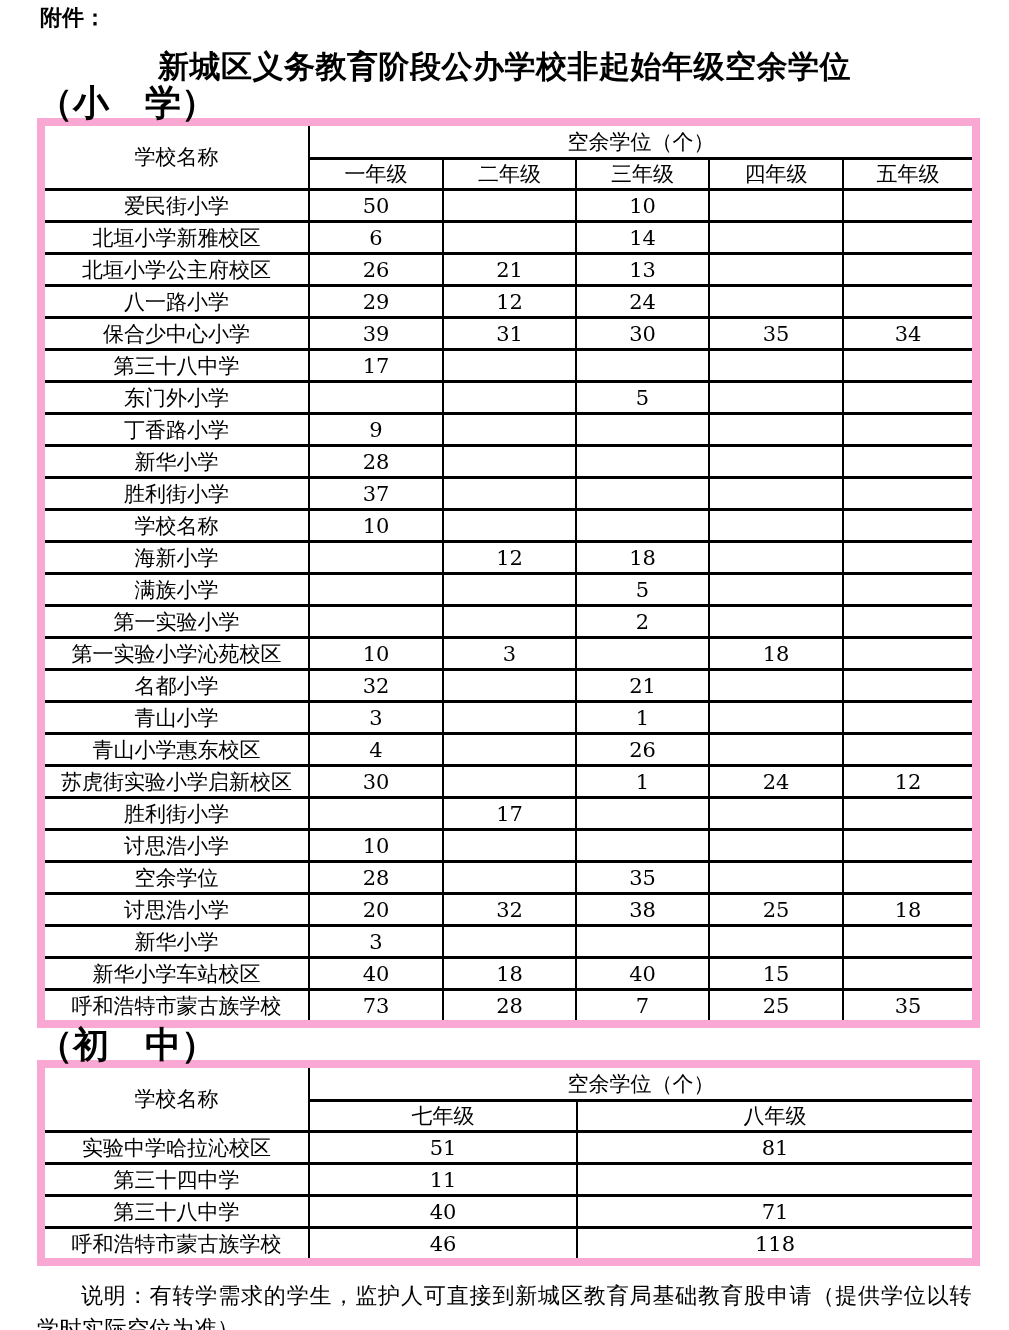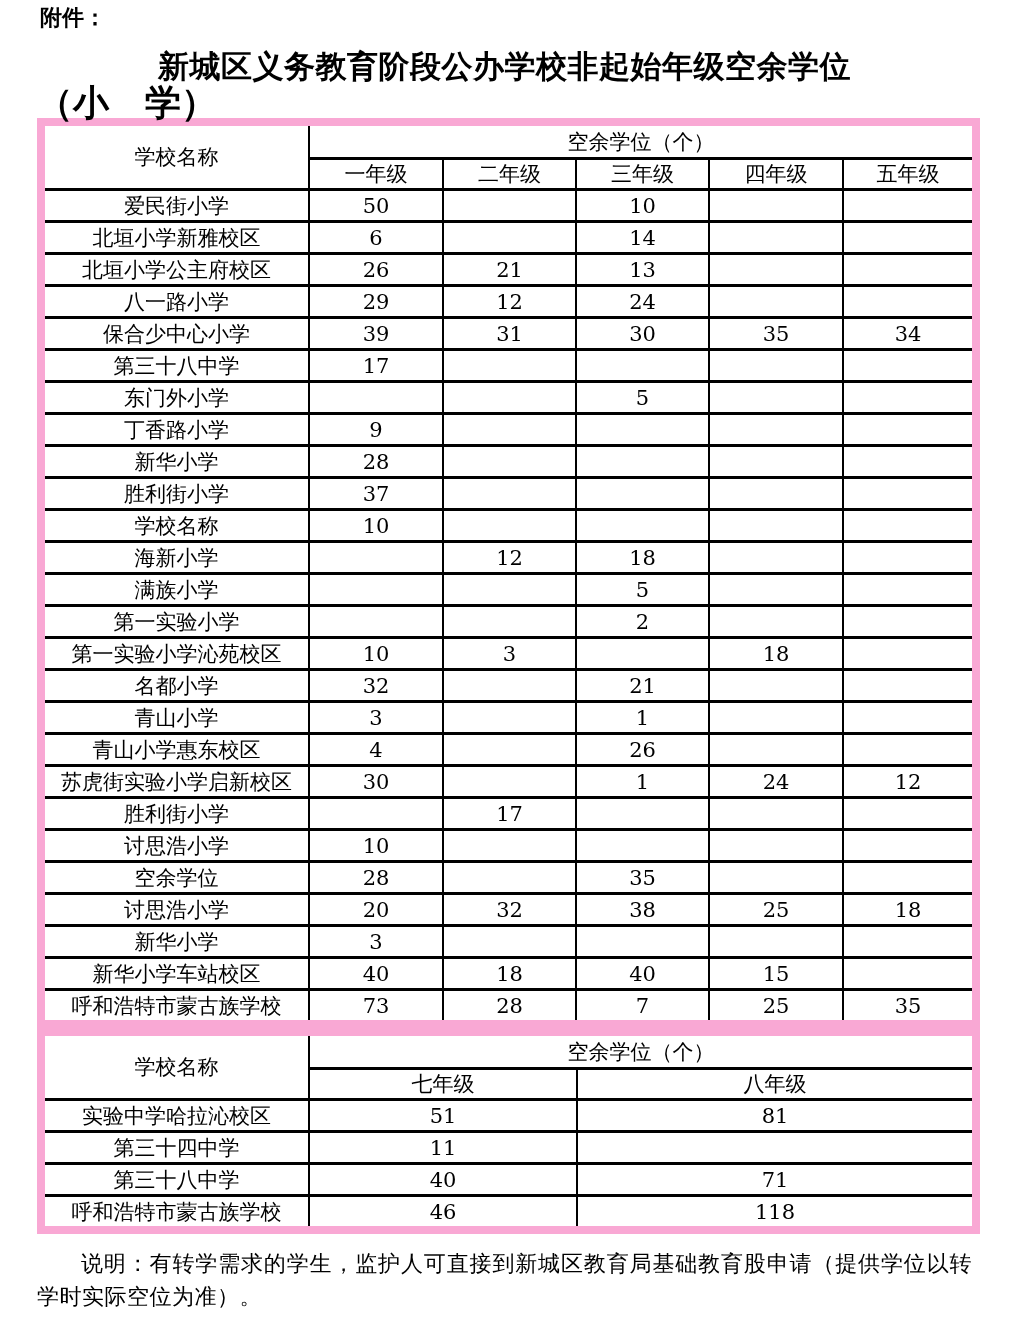--- a/index.html
+++ b/index.html
@@ -306,20 +306,21 @@
           <td>呼和浩特市蒙古族学校</td>
           <td>73</td>
           <td>28</td>
           <td>7</td>
           <td>25</td>
           <td>35</td>
         </tr>
       </tbody>
   </table>
 
+  <div class="section-title">（初　中）</div>
 
   <table>
     <colgroup>
       <col style="width:268px">
       <col style="width:268px">
       <col style="width:399px">
     </colgroup>
     <thead>
       <tr>
         <th rowspan="2">学校名称</th>

